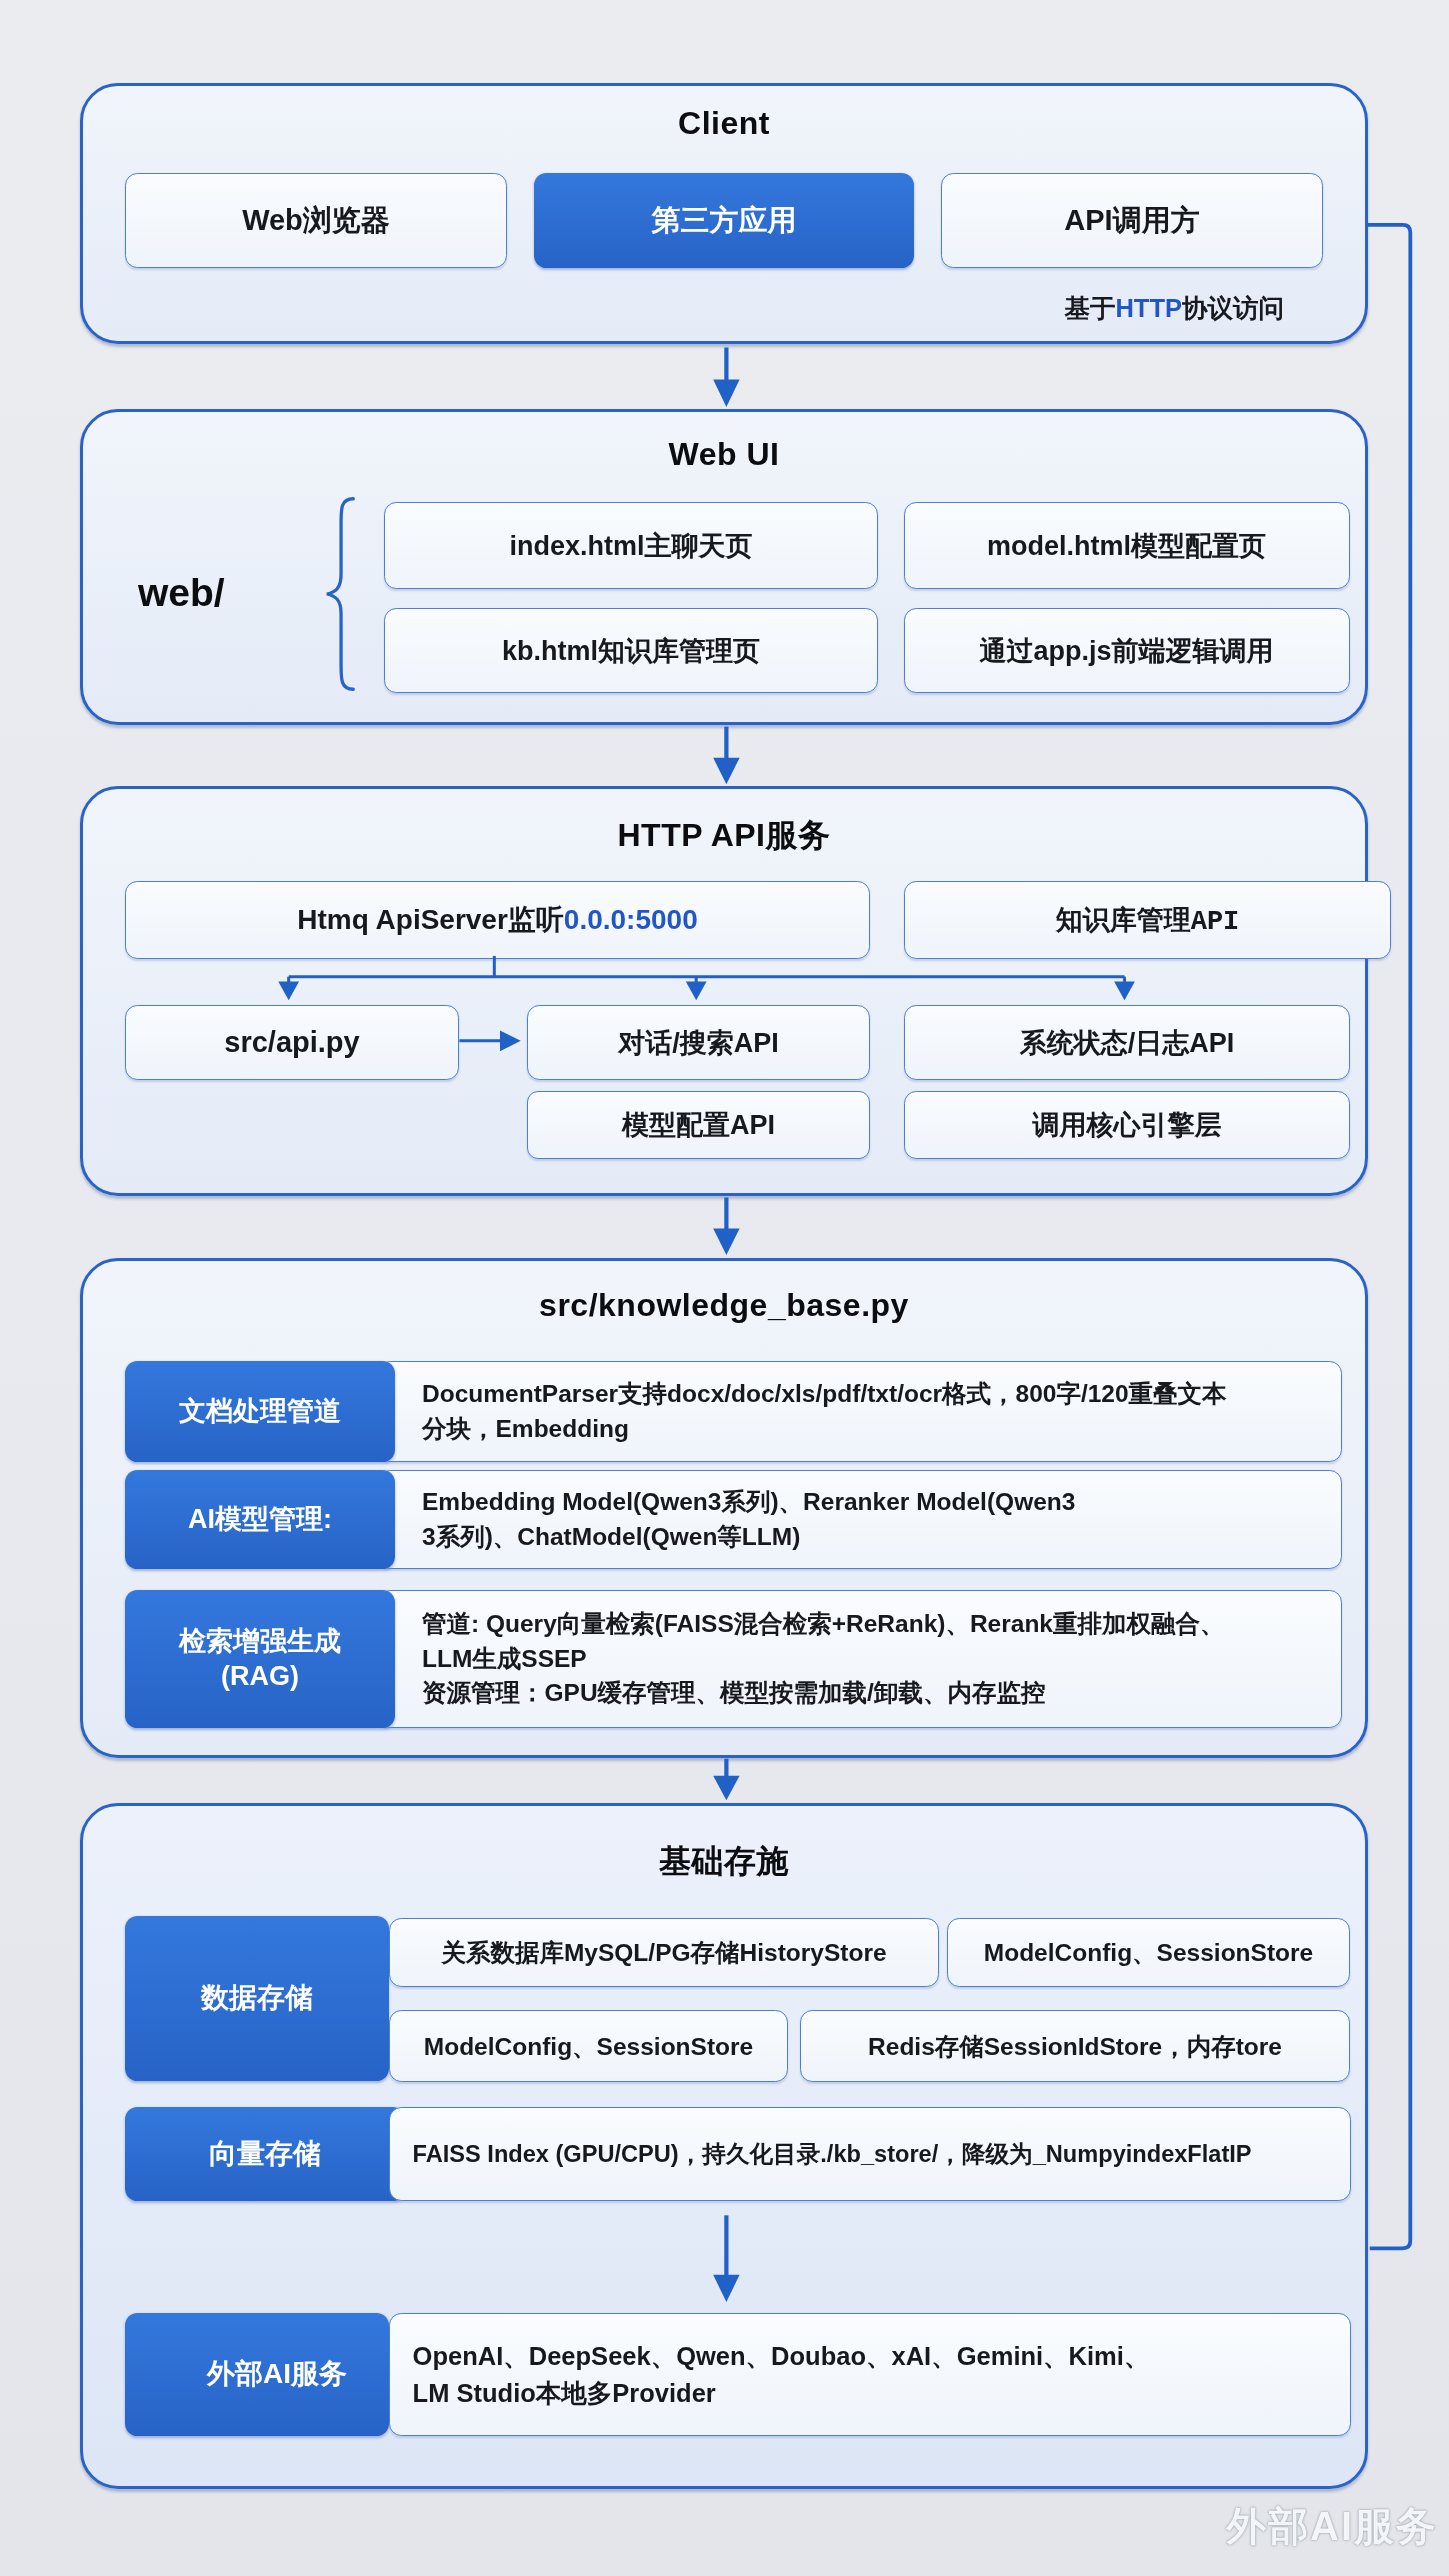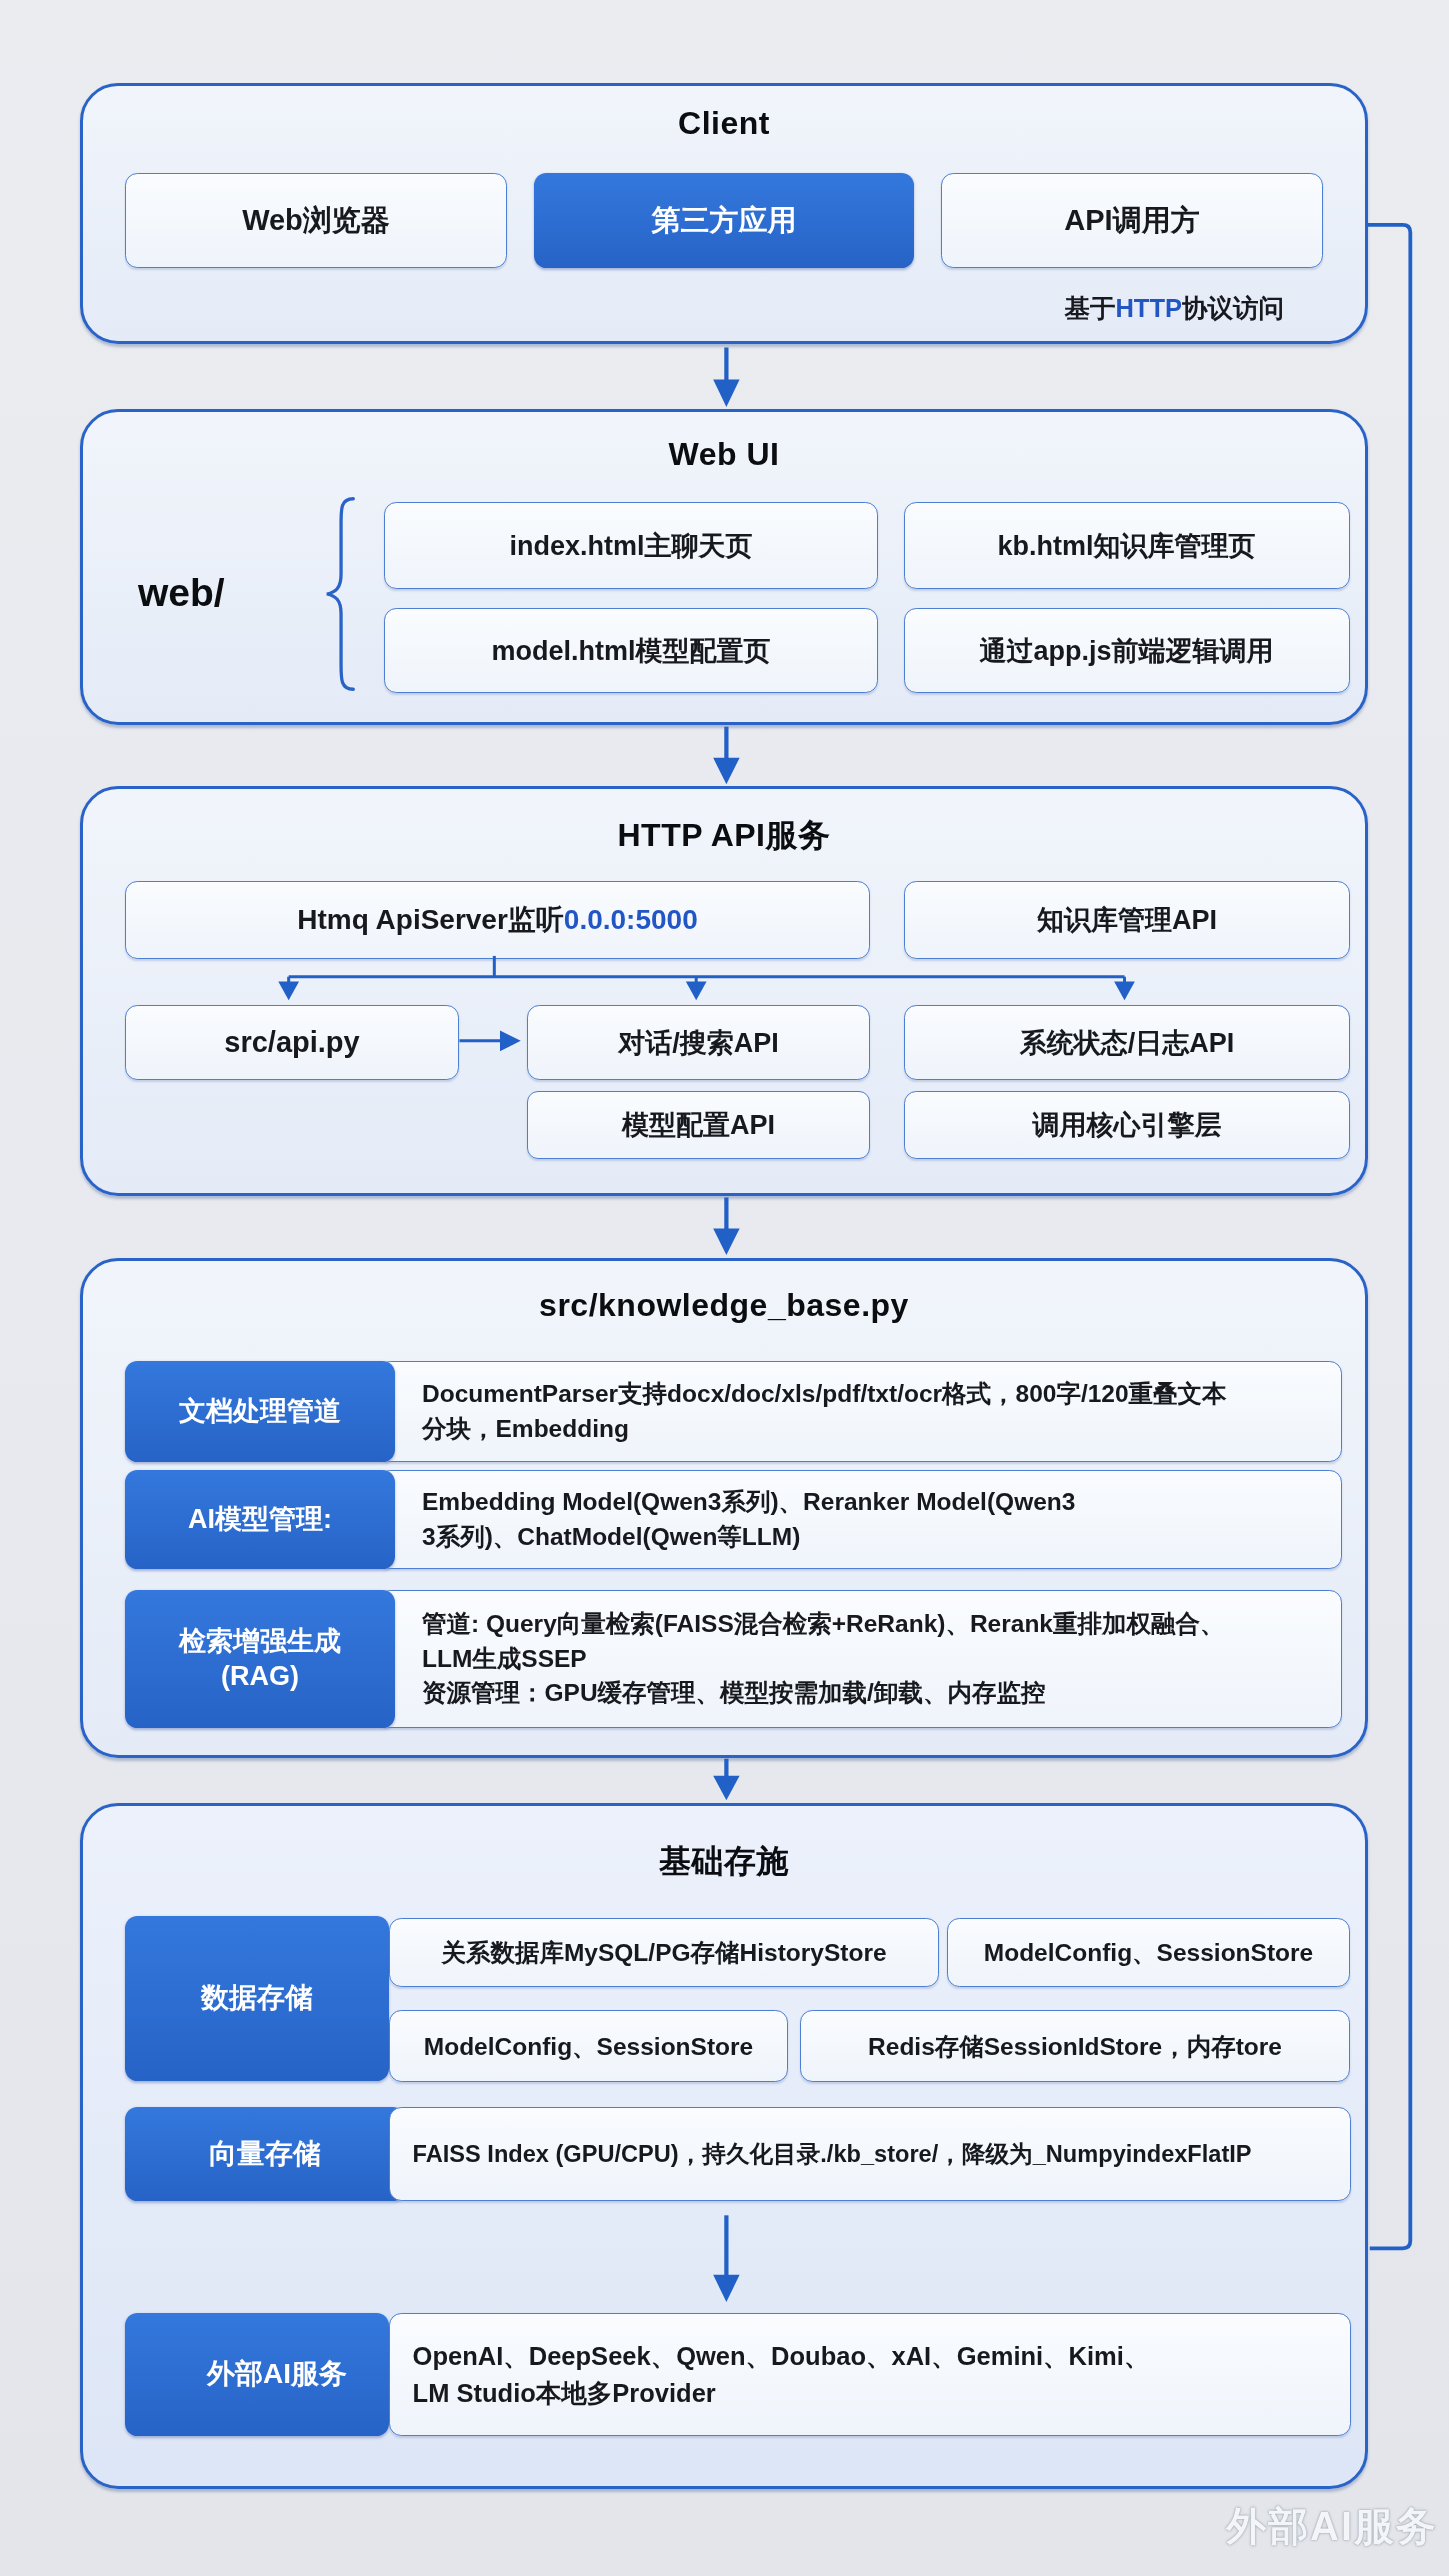--- a/index.html
+++ b/index.html
@@ -86,33 +86,33 @@
   </div>
 
   <div class="section" style="top:409px;height:316px;">
     <div class="sec-title" style="top:23.6px;">Web UI</div>
     <div class="dirlabel" style="left:55px;top:159px;">web/</div>
     <svg class="brace" style="position:absolute;left:238px;top:83px;" width="42" height="198" viewBox="0 0 44 210">
       <path d="M34,4 C21,4 21,14 21,30 L21,84 C21,99 15,103 6,105 C15,107 21,111 21,126 L21,180 C21,196 21,206 34,206" fill="none" stroke="#2a63c8" stroke-width="3.5" stroke-linecap="round"></path>
     </svg>
     <div style="position:absolute;left:301px;top:90px;display:grid;grid-template-columns:494px 446px;grid-template-rows:87px 85px;column-gap:25.5px;row-gap:19px;">
       <div class="wbox" style="position:relative;">index.html主聊天页</div>
+      <div class="wbox" style="position:relative;">model.html模型配置页</div>
       <div class="wbox" style="position:relative;">kb.html知识库管理页</div>
-      <div class="wbox" style="position:relative;">model.html模型配置页</div>
       <div class="wbox" style="position:relative;">通过app.js前端逻辑调用</div>
     </div>
   </div>
 
   <div class="section" style="top:786px;height:410px;">
     <div class="sec-title" style="top:24.5px;">HTTP API服务</div>
     <div class="wbox" style="left:42px;top:92px;width:745px;height:78px;font-size:28px;font-weight:bold;">
         <span>Htmq ApiServer监听</span>
         <span class="addr">0.0.0:5000</span>
       </div>
-    <div class="wbox" style="left:821px;top:92px;width:446px;height:78px;">知识库管理API</div>
+    <div class="wbox" style="left:821px;top:92px;width:487px;height:78px;font-family:Liberation Mono, monospace;">知识库管理API</div>
     <div class="wbox srcbox" style="left:42px;top:216px;width:334px;height:75px;">src/api.py</div>
     <div class="wbox" style="left:444px;top:216px;width:343px;height:75px;">对话/搜索API</div>
     <div class="wbox" style="left:821px;top:216px;width:446px;height:75px;">系统状态/日志API</div>
     <div class="wbox" style="left:444px;top:302px;width:343px;height:68px;border-radius:11px;">模型配置API</div>
     <div class="wbox" style="left:821px;top:302px;width:446px;height:68px;">调用核心引擎层</div>
   </div>
 
   <div class="section" style="top:1258px;height:500px;">
     <div class="sec-title" style="top:26.4px;">src/knowledge_base.py</div>
     <div class="kb-row" style="top:100px;height:101px;">

